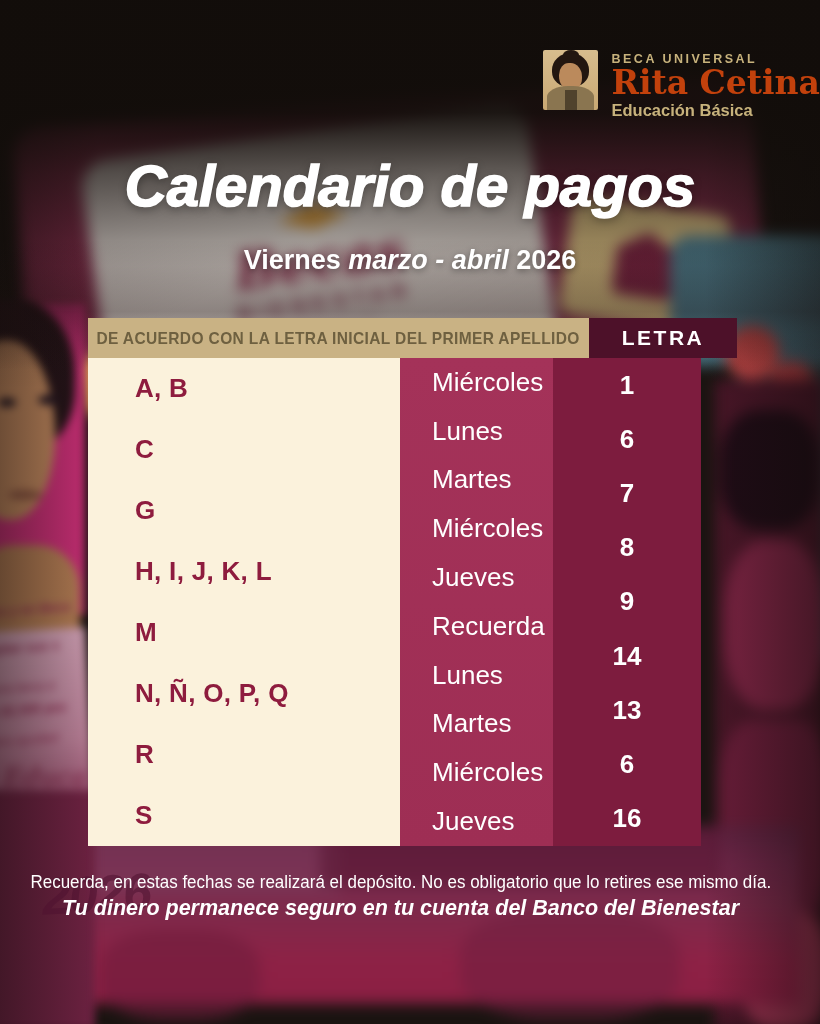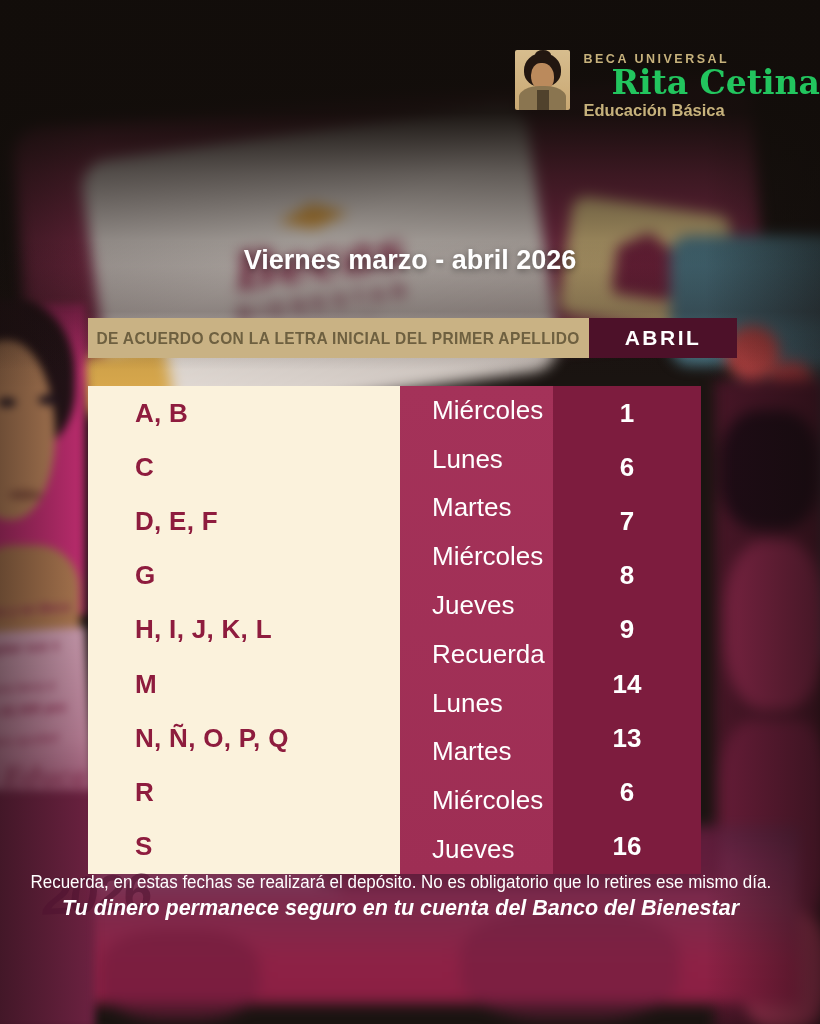--- a/index.html
+++ b/index.html
@@ -91,43 +91,43 @@
   .portrait .hair { position:absolute; left:9px; top:3px; width:37px; height:34px; background:#221610;
     border-radius:50% 50% 45% 45%; }
   .portrait .bun { position:absolute; left:20px; top:0px; width:16px; height:10px; background:#221610; border-radius:50%; }
   .portrait .face { position:absolute; left:16px; top:13px; width:23px; height:28px; background:#bb8a5c;
     border-radius:46% 54% 50% 58%; }
   .portrait .body { position:absolute; left:4px; top:36px; width:47px; height:24px; background:#8a7550;
     border-radius:45% 45% 0 0; }
   .portrait .sash { position:absolute; left:22px; top:40px; width:12px; height:20px; background:#50422c; }
   .logo-text { display:flex; flex-direction:column; align-items:flex-start; }
   .logo-program { font-size:12.5px; font-weight:bold; letter-spacing:2.5px; color:#c7b27c; margin-top:2px; }
-  .logo-name { font-family:"DejaVu Serif", serif; font-size:33px; font-weight:bold; color:#22c55e; line-height:1.05;margin-left:28px; }
+  .logo-name { font-family:"DejaVu Serif", serif; font-size:33px; font-weight:bold; color:#c2410c; line-height:1.05; }
   .logo-level { font-size:16.5px; font-weight:bold; color:#c7b27c; }
 
   
   .title { position:absolute; left:0; top:152px; width:820px; text-align:center;
     font-size:58px; font-weight:bold; font-style:italic; color:#ffffff;
     -webkit-text-stroke:1.6px #ffffff; letter-spacing:0px;
     text-shadow:0 3px 10px rgba(0,0,0,0.35); }
   .subtitle { position:absolute; left:0; top:245px; width:820px; text-align:center;
     font-size:27px; font-weight:bold; color:#ffffff; text-shadow:0 2px 6px rgba(0,0,0,0.4); }
-  .subtitle .it { }
+  .subtitle .it { font-style:italic; }
 
   
   .paytable { position:absolute; left:88px; top:318px; width:649px; height:528px; }
   .thead { position:absolute; left:0; top:0; width:649px; height:40px; display:flex; }
   .th-rule { width:501px; height:40px; background:#c9b284; color:#6e6040;
     display:flex; align-items:center; justify-content:center;
     font-size:16.5px; font-weight:bold; letter-spacing:0.4px; }
   .th-rule span { transform:scaleX(0.94); white-space:nowrap; }
   .th-month { width:148px; height:40px; background:#4d1129; color:#ffffff;
     display:flex; align-items:center; justify-content:center;
     font-size:21px; font-weight:bold; letter-spacing:2.5px; }
-  .tbody { position:absolute; left:0; top:40px; width:649px; height:488px; display:flex;margin-top:28px; }
+  .tbody { position:absolute; left:0; top:40px; width:649px; height:488px; display:flex; }
   .col { display:flex; flex-direction:column; height:100%; }
   .col-letters { width:312px; background:#fbf2dc; }
   .col-days { width:153px; background:linear-gradient(180deg,#a43259 0%,#9e2e54 100%); }
   .col-dates { width:148px; background:#7d1c3e; }
   .cell { flex:1; display:flex; align-items:center; }
   .cell-letters { padding-left:47px; font-size:26px; font-weight:bold; color:#8e1c3e; letter-spacing:0.3px; }
   .cell-day { padding-left:32px; font-size:26px; font-weight:normal; color:#ffffff; }
   .cell-date { justify-content:center; font-size:26px; font-weight:bold; color:#ffffff; }
 
   
@@ -212,35 +212,35 @@
         <div class="body"></div>
         <div class="sash"></div>
       </div>
       <div class="logo-text">
         <div class="logo-program">BECA UNIVERSAL</div>
         <div class="logo-name">Rita Cetina</div>
         <div class="logo-level">Educación Básica</div>
       </div>
     </div>
 
+    <div class="title">Calendario de pagos</div>
     <div class="subtitle"><span>Viernes </span><span class="it">marzo - abril</span><span> 2026</span></div>
 
     <div class="paytable">
       <div class="thead">
         <div class="th-rule">
           <span>DE ACUERDO CON LA LETRA INICIAL DEL PRIMER APELLIDO</span>
         </div>
-        <div class="th-month">ABRIL</div>
+        <div class="th-month">LETRA</div>
       </div>
       <div class="tbody">
 
         <div class="col col-letters">
           <div class="cell cell-letters">A, B</div>
           <div class="cell cell-letters">C</div>
-          <div class="cell cell-letters">D, E, F</div>
           <div class="cell cell-letters">G</div>
           <div class="cell cell-letters">H, I, J, K, L</div>
           <div class="cell cell-letters">M</div>
           <div class="cell cell-letters">N, Ñ, O, P, Q</div>
           <div class="cell cell-letters">R</div>
           <div class="cell cell-letters">S</div>
         </div>
 
         <div class="col col-days">
           <div class="cell cell-day">Miércoles</div>

